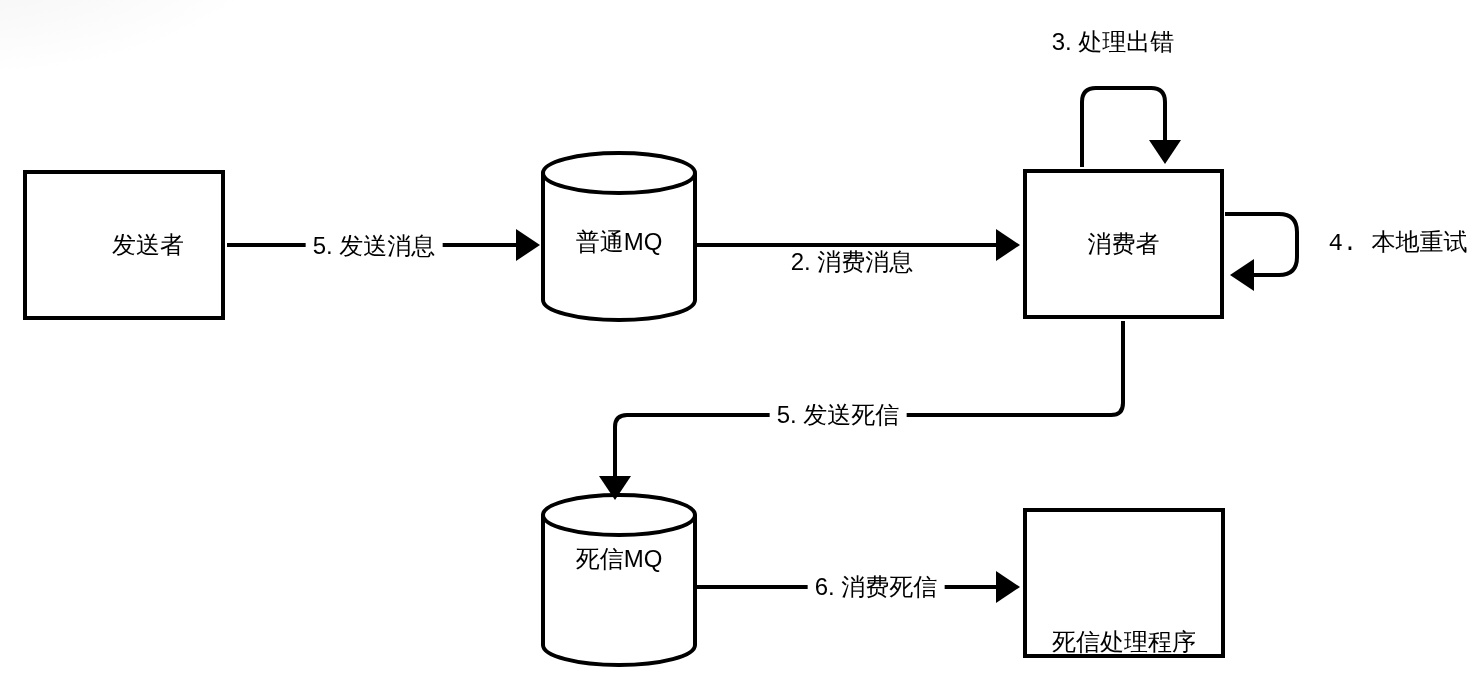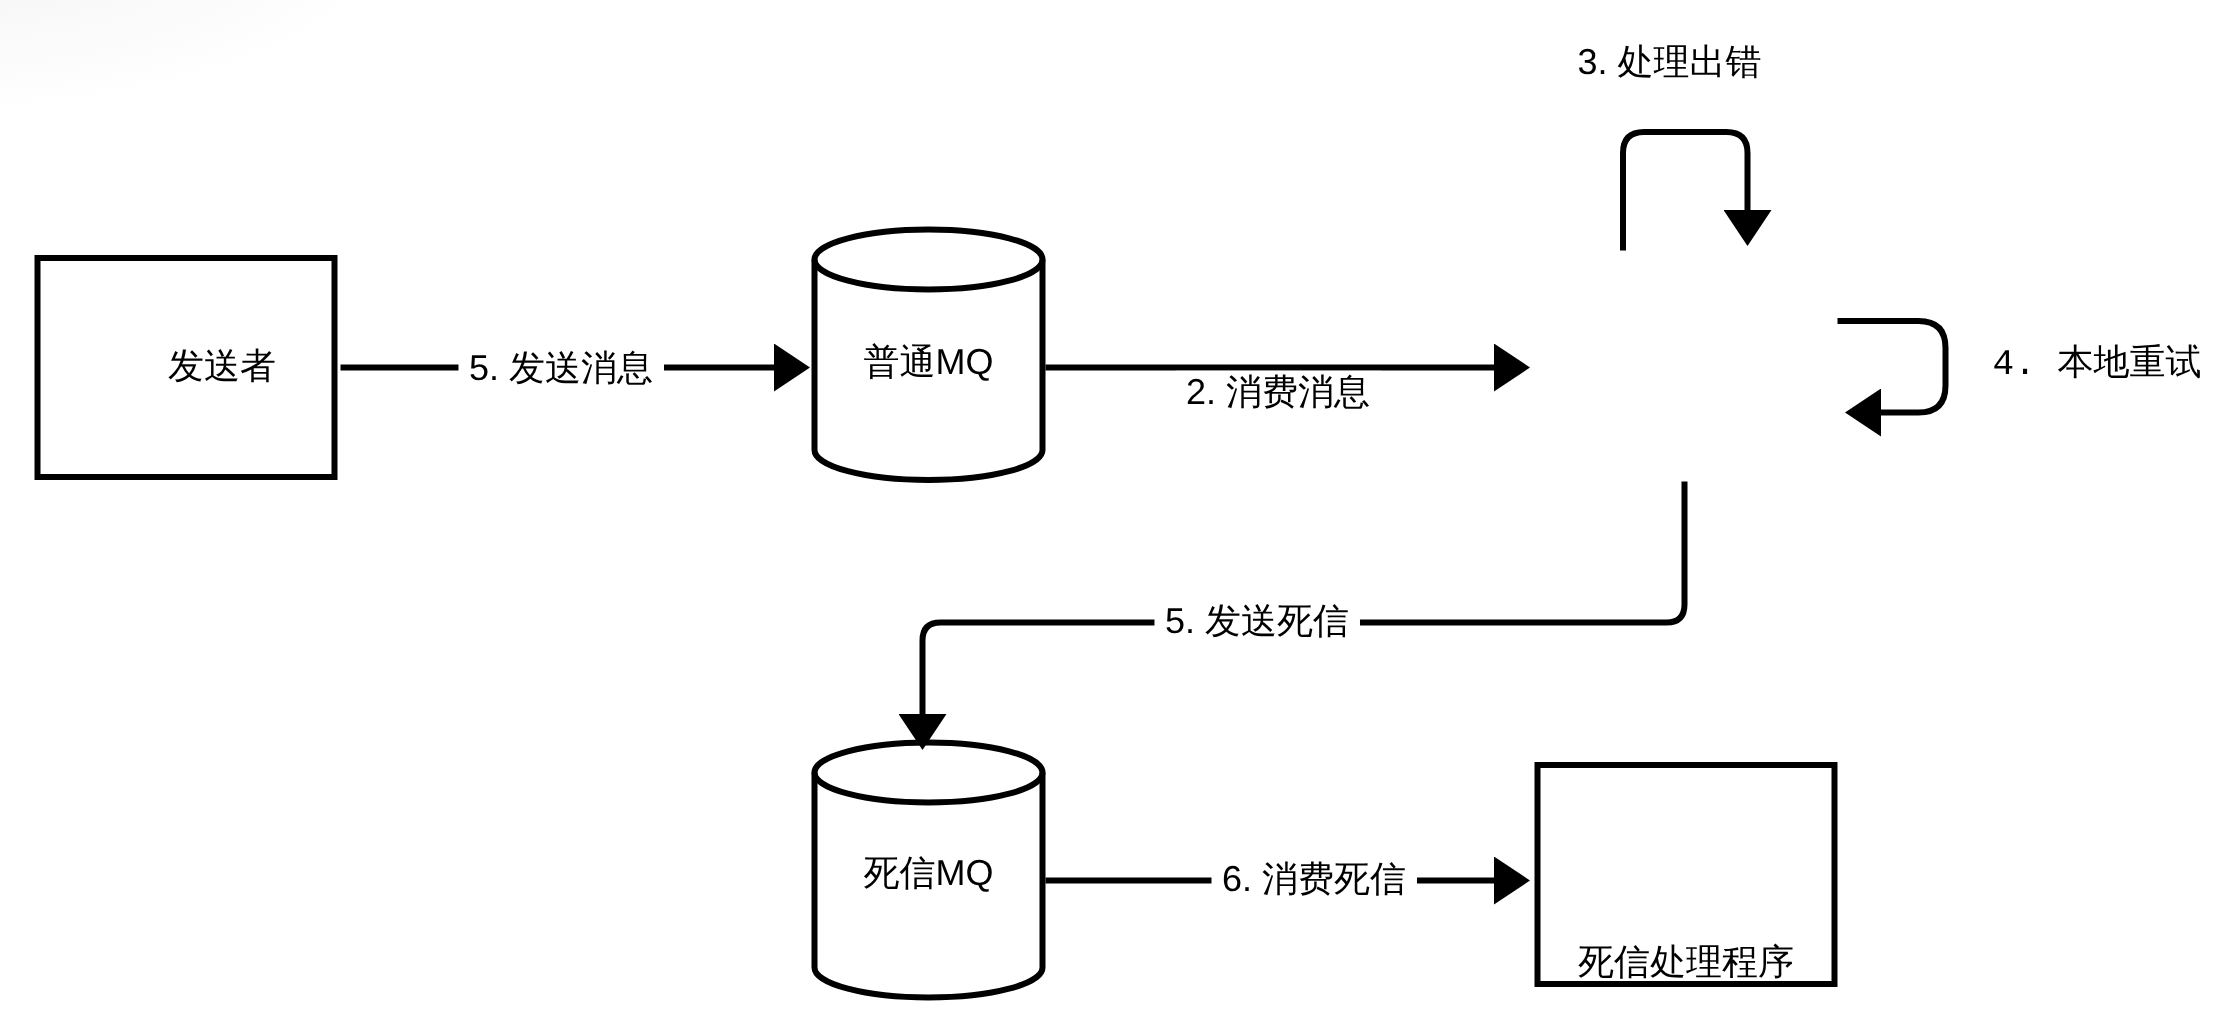--- a/index.html
+++ b/index.html
@@ -41,21 +41,21 @@
   .node-handler  { left: 1023px; top: 508px; width: 202px; height: 150px; align-items: flex-end; }
 
   .cyl-label {
     position: absolute;
     transform: translate(-50%, -50%);
     font-size: 24px;
     line-height: 1;
     white-space: nowrap;
   }
   .cyl-label-1 { left: 619px; top: 228px; margin-top: 14px; }
-  .cyl-label-2 { left: 619px; top: 583px; text-align: right; }
+  .cyl-label-2 { left: 619px; top: 559px; text-align: right; }
 
   .edge-label {
     position: absolute;
     transform: translate(-50%, -50%);
     font-size: 24px;
     line-height: 1.15;
     white-space: nowrap;
     background: #ffffff;
     padding: 1px 7px;
   }
@@ -98,20 +98,23 @@
 
     <path d="M1123,321 L1123,403 Q1123,415 1111,415 L627,415 Q615,415 615,427 L615,496" fill="none" stroke="#000000" stroke-width="4" marker-end="url(#arrow)"></path>
 
     <path d="M697,587 L1016,587" fill="none" stroke="#000000" stroke-width="4" marker-end="url(#arrow)"></path>
   </svg>
 
   <div class="node-rect node-sender">
     <span>发送者</span>
   </div>
 
+  <div class="node-rect node-consumer">
+    <span>消费者</span>
+  </div>
 
   <div class="node-rect node-handler">
     <span>死信处理程序</span>
   </div>
 
   <div class="cyl-label cyl-label-1">普通MQ</div>
   <div class="cyl-label cyl-label-2">死信MQ</div>
 
   <div class="edge-label edge-label-1">5. 发送消息</div>
   <div class="edge-label edge-label-2">2. 消费消息</div>

